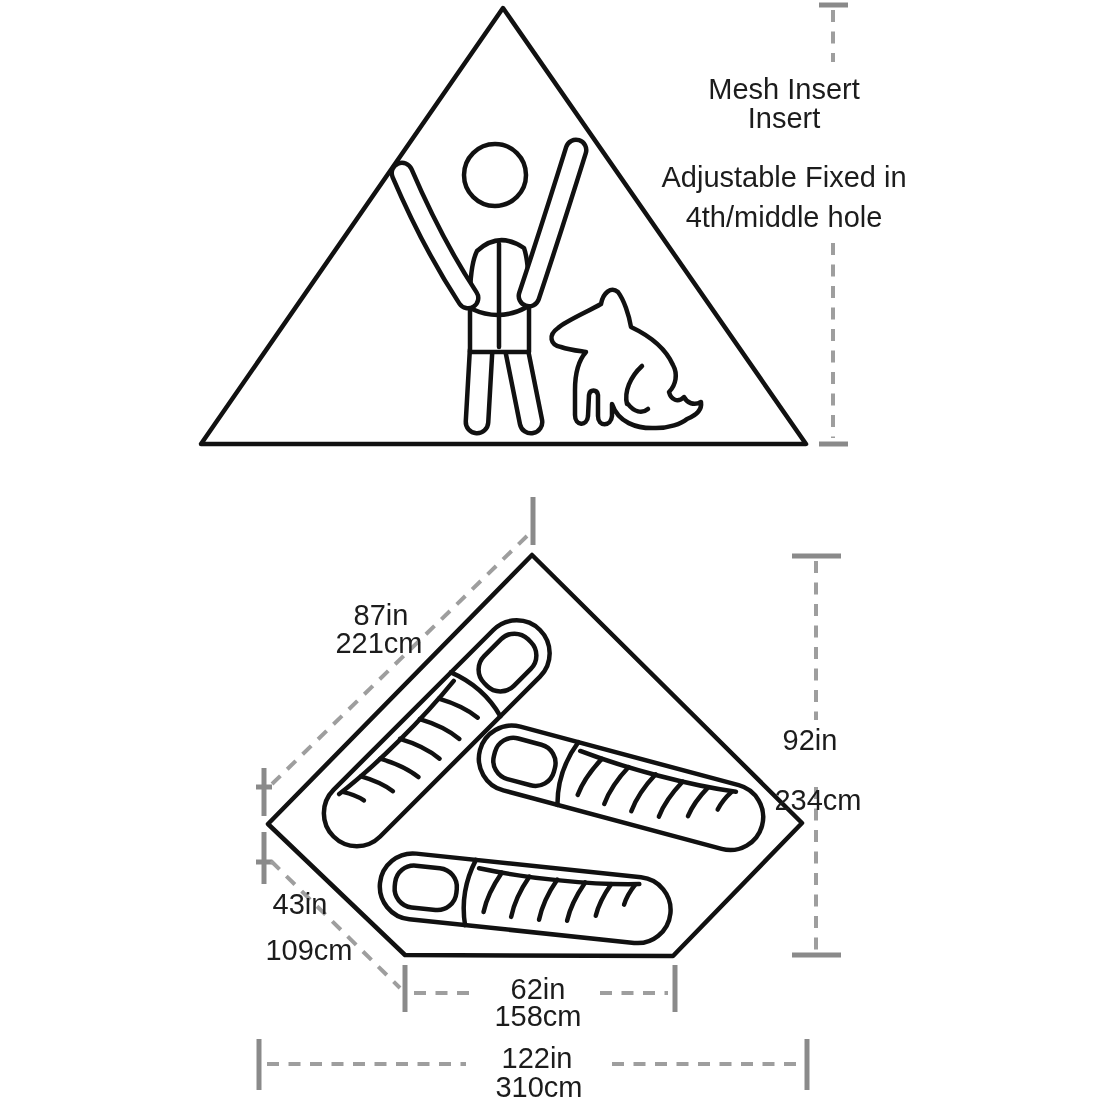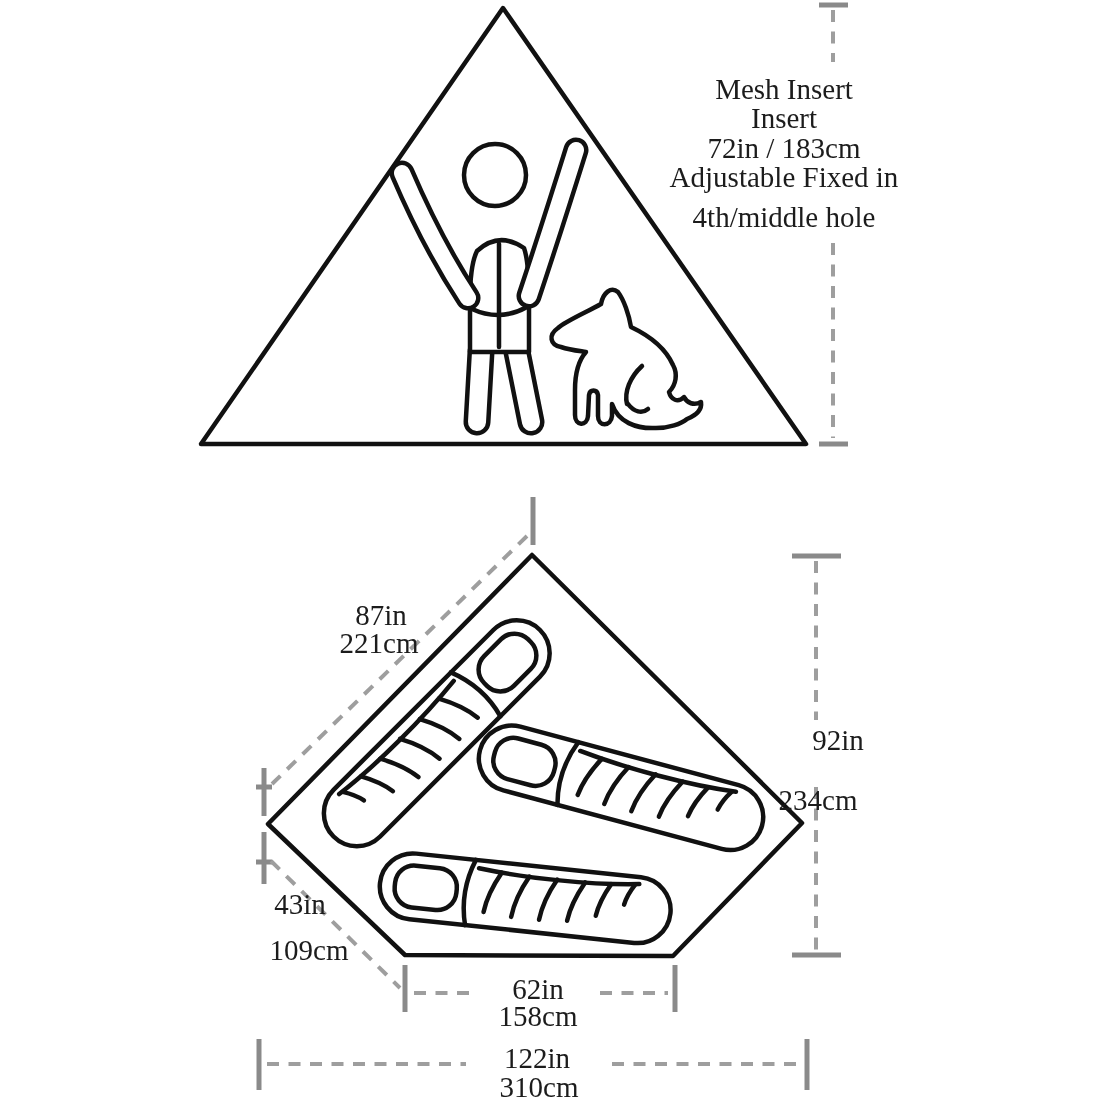--- a/index.html
+++ b/index.html
@@ -1,20 +1,20 @@
 <!DOCTYPE html>
 <html><head>
 <meta charset="utf-8">
 <style>
   html,body{margin:0;padding:0;background:#ffffff;}
   #canvas{
     position:relative;
     width:1097px;height:1097px;
     background:#ffffff;
-    font-family:Liberation Serif, serif;
+    font-family:Liberation Sans, sans-serif;
     overflow:hidden;
   }
   #art{position:absolute;left:0;top:0;}
   .lbl{
     position:absolute;
     transform:translate(-50%,-50%);
     font-size:29px;
     line-height:29px;
     color:#1c1c1c;
     white-space:nowrap;
@@ -143,28 +143,27 @@
         <path d="M 259 1039 V 1090" class="cap"></path>
         <path d="M 807 1039 V 1090" class="cap"></path>
         <path d="M 267 1064 H 466" class="dash"></path>
         <path d="M 612 1064 H 800" class="dash"></path>
       </g>
     </g>
   </svg>
 
   <div class="lbl" style="left:784px;top:89px">Mesh Insert</div>
   <div class="lbl" style="left:784px;top:118px">Insert</div>
-  <div class="lbl" style="left:784px;top:148px">72in / 183cm</div>
   <div class="lbl" style="left:784px;top:177px">Adjustable Fixed in</div>
   <div class="lbl" style="left:784px;top:217px">4th/middle hole</div>
 
   <div class="lbl" style="left:381px;top:615px">87in</div>
   <div class="lbl" style="left:379px;top:643px">221cm</div>
 
-  <div class="lbl" style="left:838px;top:740px">92in</div>
+  <div class="lbl" style="left:810px;top:740px">92in</div>
   <div class="lbl" style="left:818px;top:800px">234cm</div>
 
   <div class="lbl" style="left:300px;top:904px">43in</div>
   <div class="lbl" style="left:309px;top:950px">109cm</div>
 
   <div class="lbl" style="left:538px;top:989px">62in</div>
   <div class="lbl" style="left:538px;top:1016px">158cm</div>
 
   <div class="lbl" style="left:537px;top:1058px">122in</div>
   <div class="lbl" style="left:539px;top:1087px">310cm</div>

